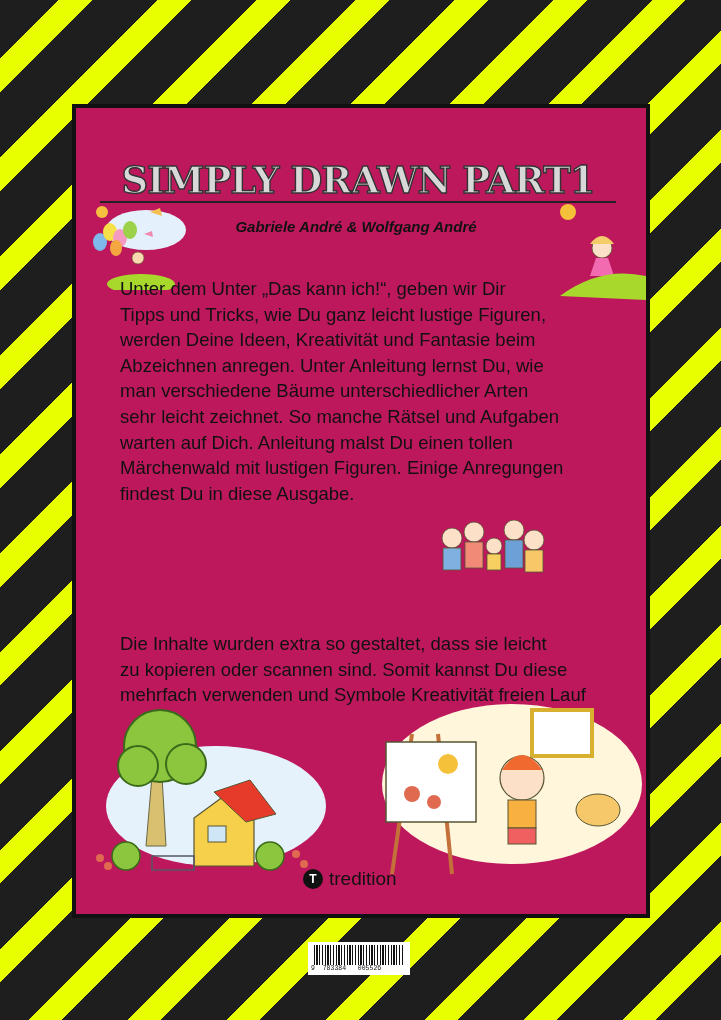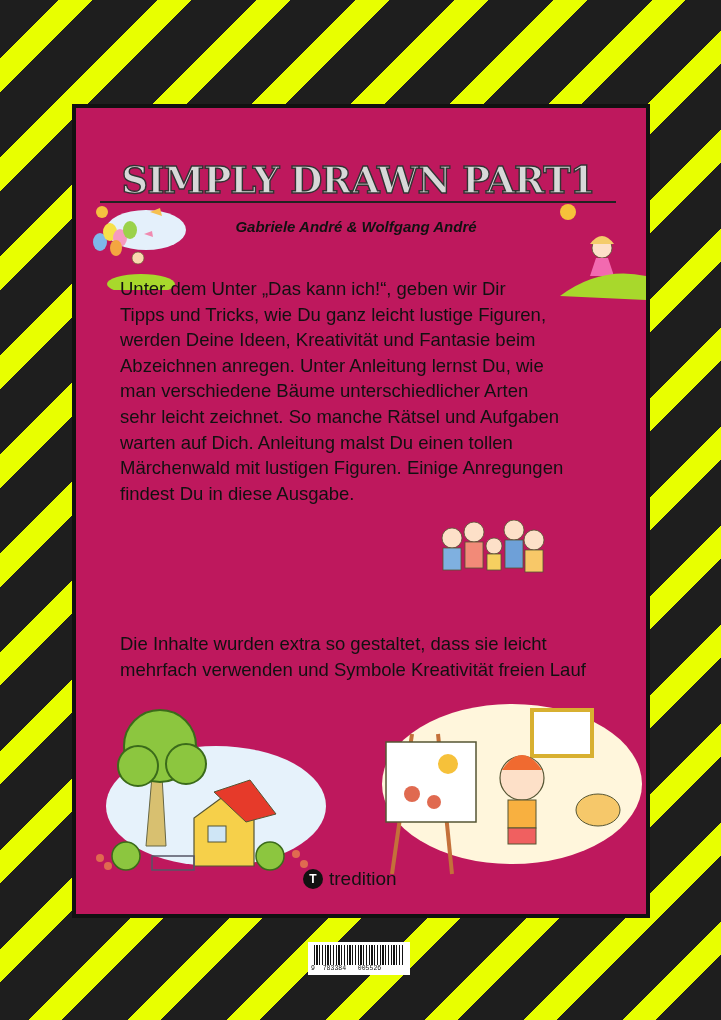--- a/index.html
+++ b/index.html
@@ -80,20 +80,21 @@
         <rect x="53" y="34" width="14" height="16" fill="#f6d060"></rect>
       <circle cx="80" cy="10" r="10" fill="#fde0c8"></circle>
         <rect x="71" y="20" width="18" height="28" fill="#6ea0d8"></rect>
       <circle cx="100" cy="20" r="10" fill="#fde0c8"></circle>
         <rect x="91" y="30" width="18" height="22" fill="#f8c868"></rect>
     </g>
   </svg>
 
   <div class="body-text p2">
     <span class="line">Die Inhalte wurden extra so gestaltet, dass sie leicht</span>
+    <span class="line">zu kopieren oder scannen sind. Somit kannst Du diese</span>
     <span class="line">mehrfach verwenden und Symbole Kreativität freien Lauf</span>
   </div>
 
   <svg class="illus" style="left:10px;top:588px" width="240" height="180">
     <ellipse cx="130" cy="110" rx="110" ry="60" fill="#e6f2fb"></ellipse>
     <path d="M60 150 l6 -70 l10 0 l4 70 z" fill="#d8c070" stroke="#664" stroke-width="1"></path>
     <circle cx="74" cy="50" r="36" fill="#8cc63f" stroke="#3b6b1a" stroke-width="2"></circle>
     <circle cx="52" cy="70" r="20" fill="#8cc63f" stroke="#3b6b1a" stroke-width="2"></circle>
     <circle cx="100" cy="68" r="20" fill="#8cc63f" stroke="#3b6b1a" stroke-width="2"></circle>
     <path d="M108 170 l0 -48 l30 -22 l30 22 l0 48 z" fill="#f6d04a" stroke="#553" stroke-width="1.2"></path>

